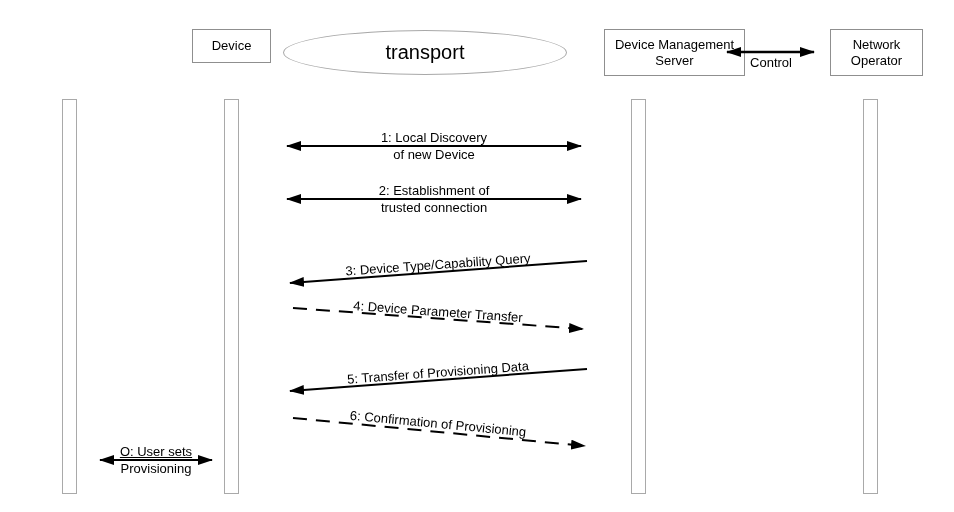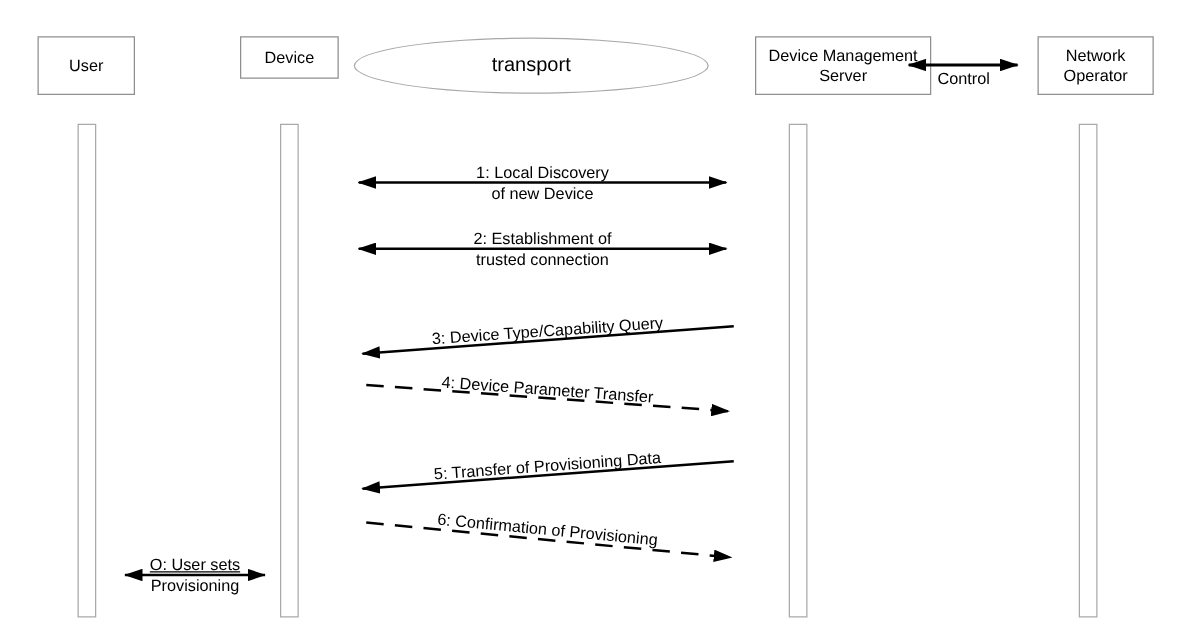--- a/index.html
+++ b/index.html
@@ -35,21 +35,21 @@
     box-sizing: border-box;
     border: 1px solid #a8a8a8;
     border-radius: 50%;
     background: #ffffff;
     display: flex;
     align-items: center;
     justify-content: center;
     z-index: 2;
   }
   .ellipse .ellipse-label {
-    font-size: 16px;
+    font-size: 20px;
     color: #000000;
   }
   .lifeline {
     position: absolute;
     box-sizing: border-box;
     width: 15px;
     border: 1px solid #a9a9a9;
     background: #ffffff;
     z-index: 1;
   }
@@ -71,23 +71,20 @@
     left: 0;
     top: 0;
     z-index: 3;
   }
 </style>
 </head>
 <body>
 
 <div id="canvas">
 
-  <div class="actor-box" style="left:30px; top:29px; width:78px; height:47px;">
-    <div>User</div>
-  </div>
 
   <div class="actor-box" style="left:192px; top:29px; width:79px; height:34px;">
     <div>Device</div>
   </div>
 
   <div class="ellipse" style="left:283px; top:30px; width:284px; height:45px;">
     <div class="ellipse-label">transport</div>
   </div>
 
   <div class="actor-box" style="left:572px; top:29px; width:141px; height:47px;margin-left:32px;">

